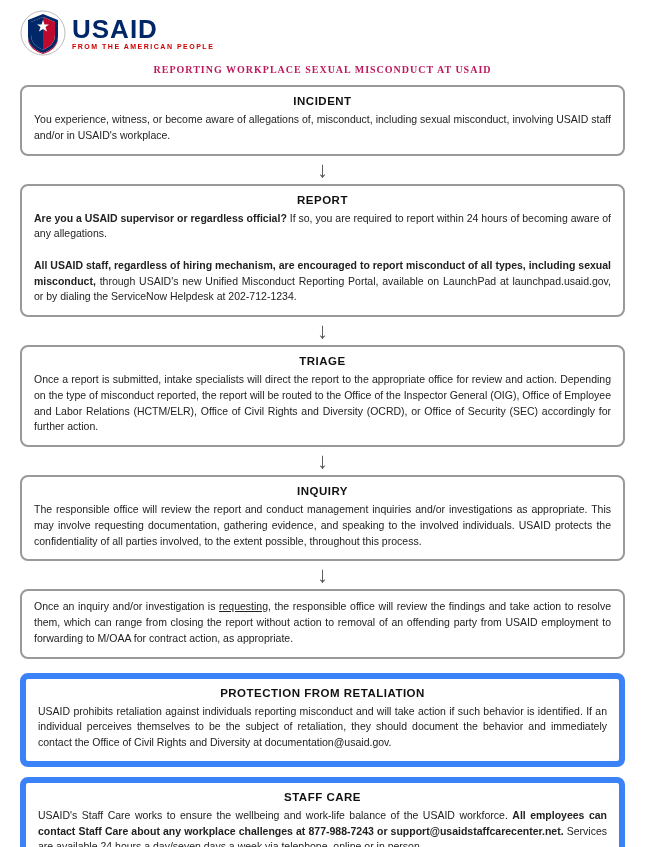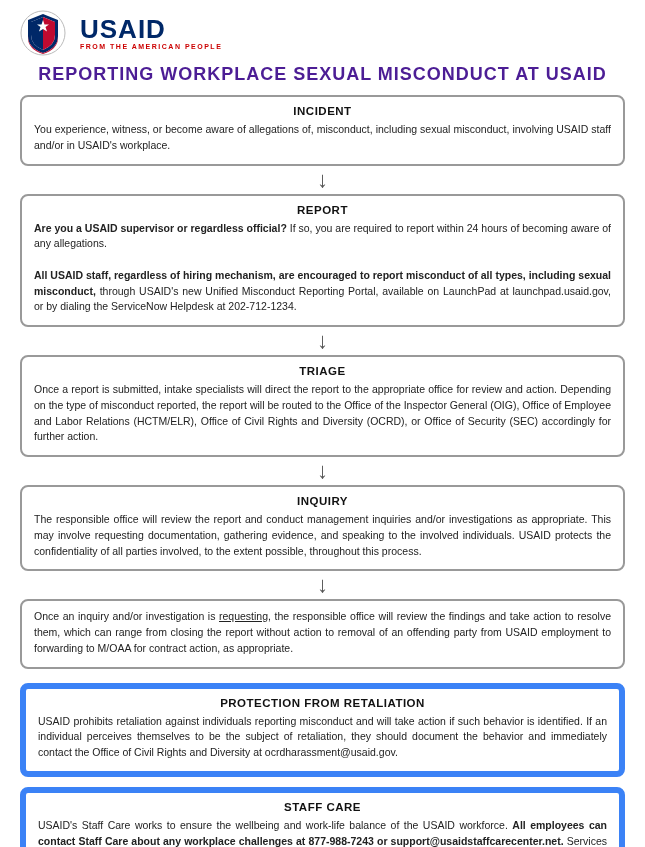--- a/index.html
+++ b/index.html
@@ -13,21 +13,21 @@
       color: #222;
     }
     .header {
       display: flex;
       align-items: center;
       margin-bottom: 8px;
     }
     .logo-area {
       display: flex;
       align-items: center;
-      gap: 14px;
+      gap: 6px;
     }
     .usaid-shield {
       width: 46px;
       height: 46px;
     }
     .usaid-text-block {
       display: flex;
       flex-direction: column;
       justify-content: center;
     }
@@ -40,26 +40,27 @@
     }
     .usaid-sub {
       font-size: 7px;
       color: #cc0000;
       letter-spacing: 1.5px;
       font-weight: bold;
       margin-top: 1px;
     }
     .page-title {
       text-align: center;
-      font-size: 18px;
+      font-size: 10px;
       font-weight: bold;
       letter-spacing: 1px;
-      color: #4c1d95;
+      color: #be185d;
       margin-bottom: 10px;
       text-transform: uppercase;
+      font-family: Liberation Serif, serif;
     }
     .flow-container {
       display: flex;
       flex-direction: column;
       align-items: center;
       width: 100%;
     }
     .box {
       border: 2px solid #999;
       border-radius: 8px;
@@ -194,21 +195,21 @@
     </div>
   </div>
 
 </div>
 
 <div class="bottom-boxes">
 
   <div class="bottom-box">
     <div class="bottom-box-title">PROTECTION FROM RETALIATION</div>
     <div class="bottom-box-body">
-      USAID prohibits retaliation against individuals reporting misconduct and will take action if such behavior is identified. If an individual perceives themselves to be the subject of retaliation, they should document the behavior and immediately contact the Office of Civil Rights and Diversity at <span class="link">ocrdharassment@usaid.gov</span>.
+      USAID prohibits retaliation against individuals reporting misconduct and will take action if such behavior is identified. If an individual perceives themselves to be the subject of retaliation, they should document the behavior and immediately contact the Office of Civil Rights and Diversity at <span class="link">documentation@usaid.gov</span>.
     </div>
   </div>
 
   <div class="bottom-box">
     <div class="bottom-box-title">STAFF CARE</div>
     <div class="bottom-box-body">
       USAID's Staff Care works to ensure the wellbeing and work-life balance of the USAID workforce. <b>All employees can contact Staff Care about any workplace challenges at 877-988-7243 or <span class="link">support@usaidstaffcarecenter.net</span>.</b> Services are available 24 hours a day/seven days a week via telephone, online or in person.
     </div>
   </div>
 

